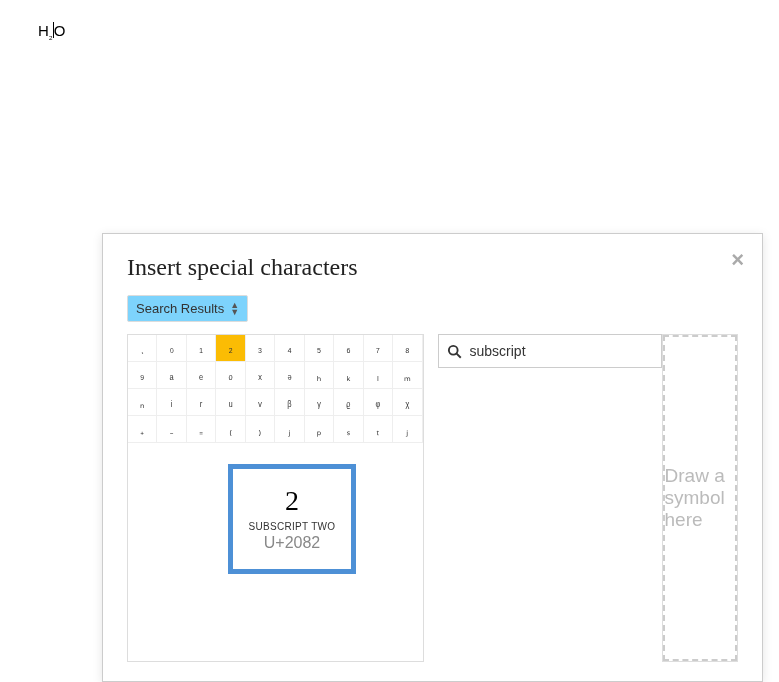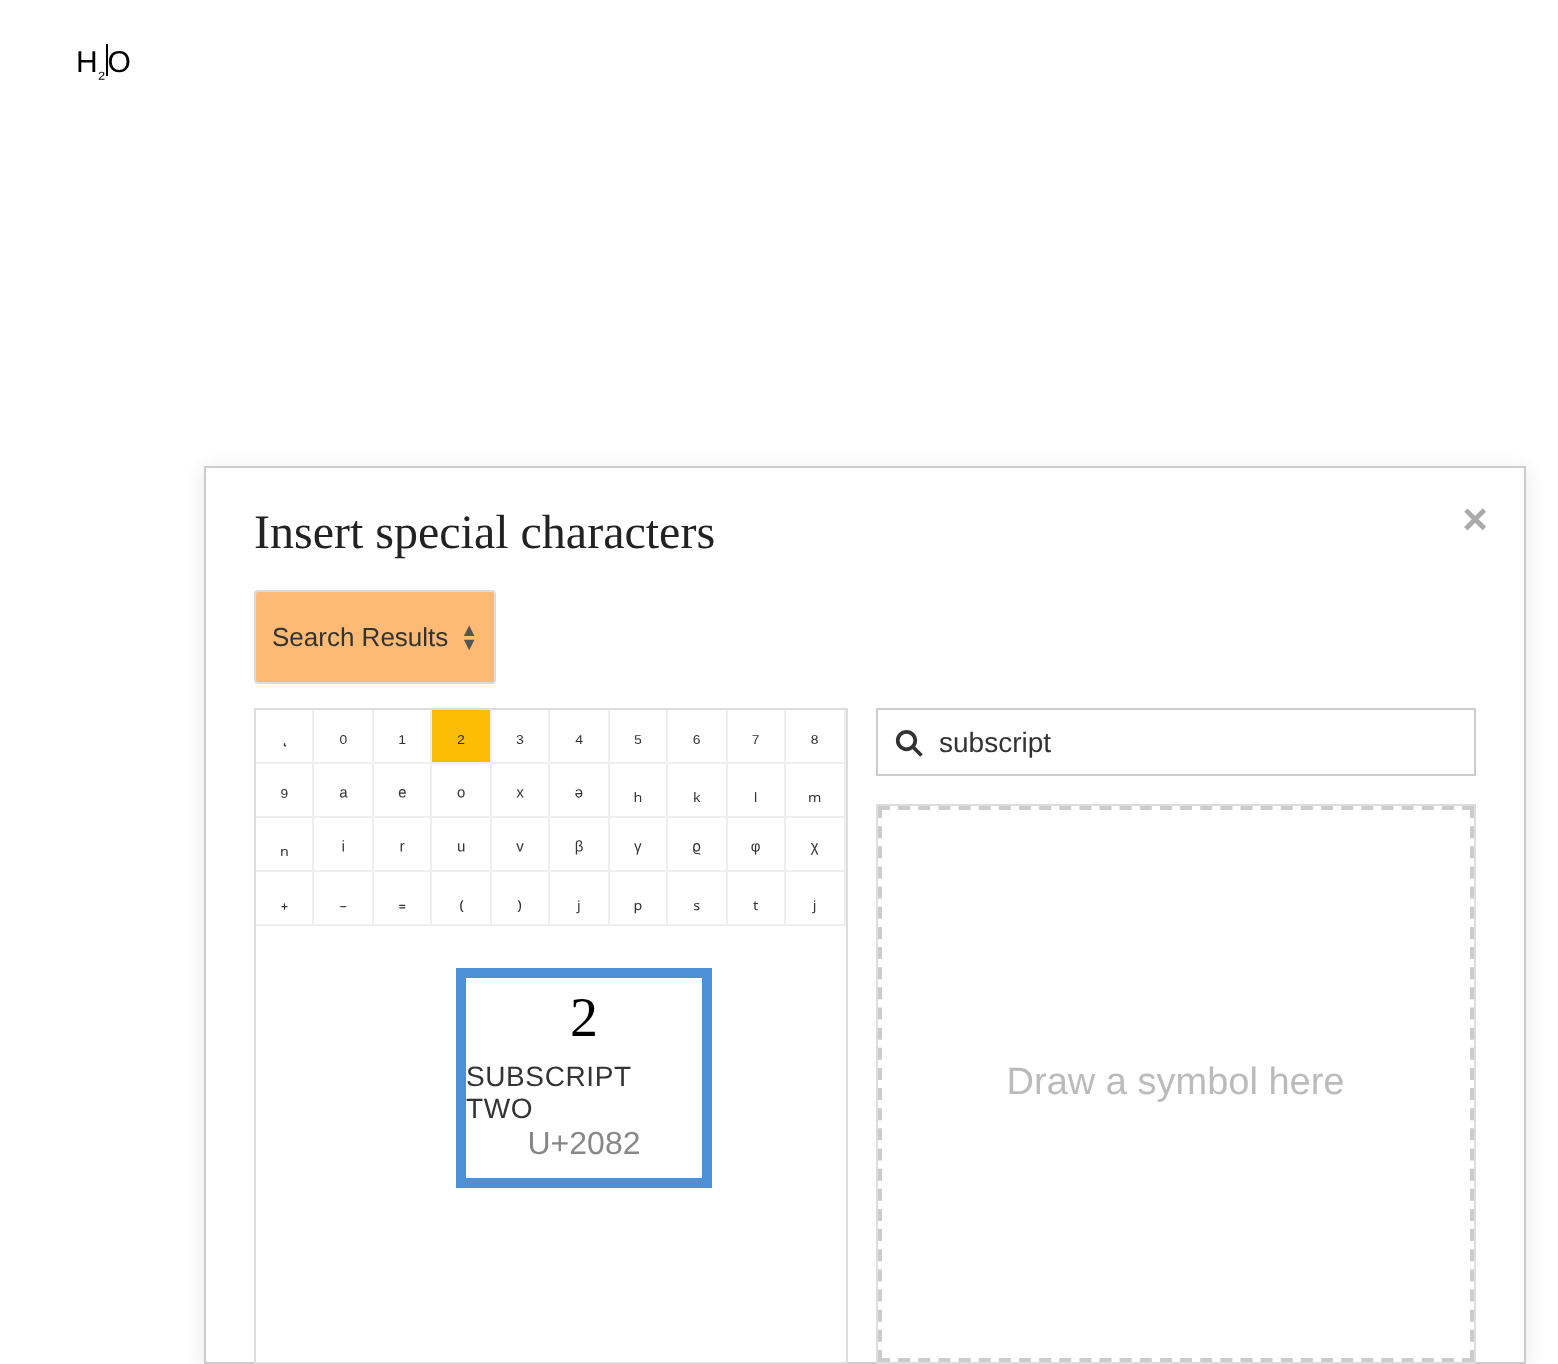--- a/index.html
+++ b/index.html
@@ -60,24 +60,24 @@
     right: 18px;
     font-size: 22px;
     color: #aaa;
     cursor: pointer;
     font-weight: bold;
     line-height: 1;
   }
   .dropdown {
     display: inline-flex;
     align-items: center;
-    background: #fdba74;
+    background: #7dd3fc;
     border: 1px solid #dcdcdc;
     border-radius: 2px;
-    padding: 15px 8px;
+    padding: 5px 8px;
     font-size: 13px;
     color: #333;
     cursor: pointer;
     margin-bottom: 12px;
   }
   .dropdown .arrows {
     margin-left: 6px;
     font-size: 9px;
     line-height: 7px;
     color: #555;
@@ -107,21 +107,20 @@
     color: #333;
     cursor: pointer;
     font-family: Arial, sans-serif;
   }
   .char-cell.selected {
     background: #fbbc04;
   }
   .right-panel {
     width: 302px;
     display: flex;
-    flex-direction: column;
   }
   .search-box {
     border: 1px solid #ccc;
     height: 34px;
     display: flex;
     align-items: center;
     padding: 0 8px;
     margin-bottom: 14px;
   }
   .search-box svg {
@@ -166,21 +165,21 @@
     z-index: 10;
   }
   .tooltip .big-char {
     font-size: 28px;
     font-family: Georgia, serif;
     color: #000;
     line-height: 1;
     margin-bottom: 6px;
   }
   .tooltip .char-name {
-    font-size: 14px;
+    font-size: 10px;
     color: #333;
     letter-spacing: 0.3px;
   }
   .tooltip .char-code {
     font-size: 16px;
     color: #888;
     margin-top: 2px;
   }
 </style>
 </head>

